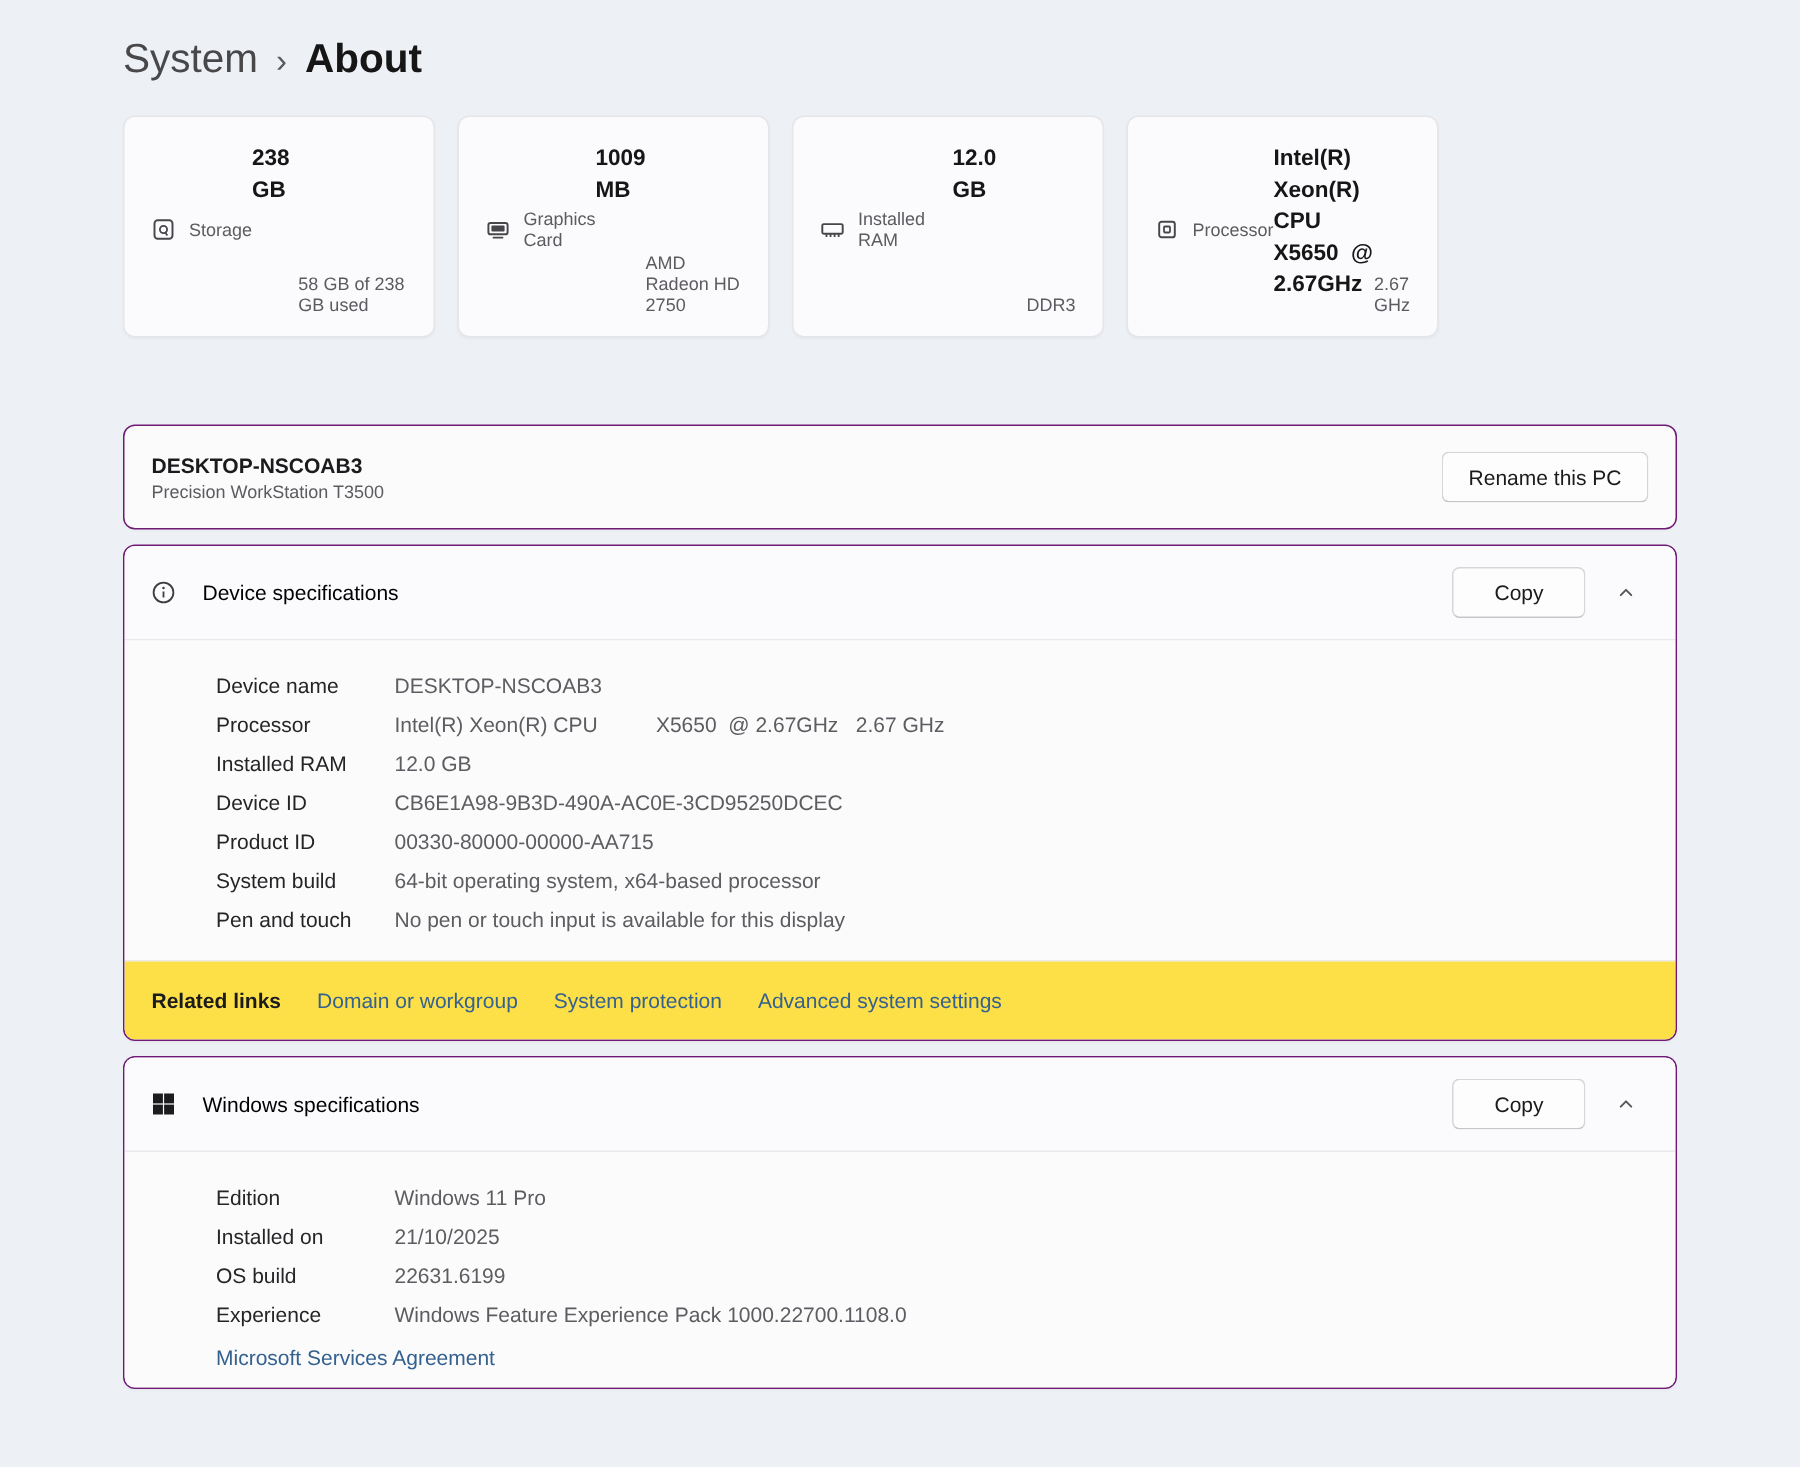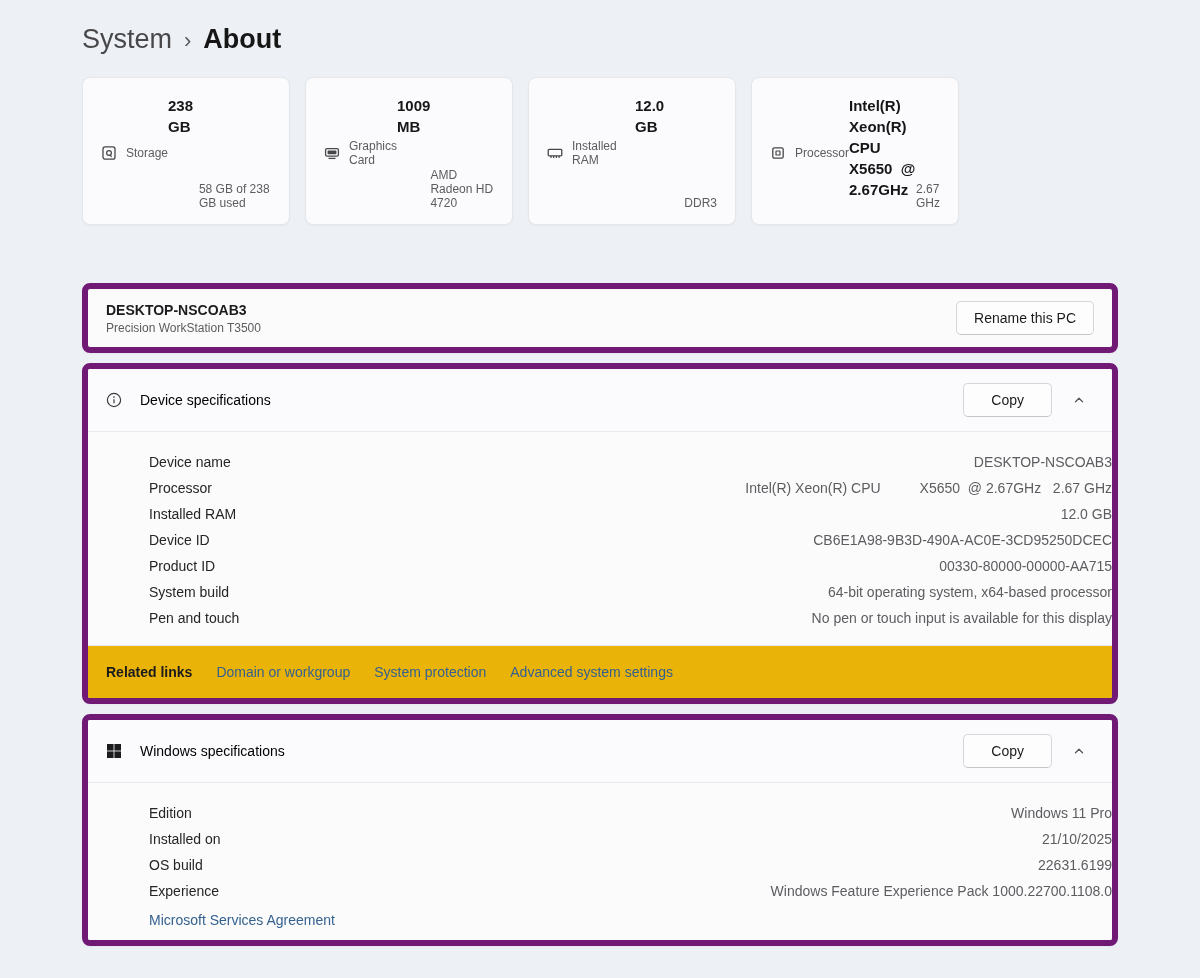--- a/index.html
+++ b/index.html
@@ -47,21 +47,21 @@
     font-size: 15px; font-weight: 700; color: #161616;
     line-height: 21px;
     white-space: pre-wrap;
   }
   .info-card .subtitle { margin-top: auto; font-size: 12px; color: #5c5c60; }
   .icon16 { width: 16px; height: 16px; flex: 0 0 16px; display: block; }
 
   
   .panel {
     background: #fbfbfc;
-    border: 6px solid #701a75;
+    border: 1px solid #701a75;
     border-radius: 8px;
     box-shadow: 0 1px 2px rgba(0,0,0,0.035);
     overflow: hidden;
   }
   .device-card {
     margin-top: 58px;
     height: 70px;
     display: flex; align-items: center;
     padding: 0 18px 0 18px;
   }
@@ -93,29 +93,29 @@
   .section-header .title { margin-left: 18px; font-size: 14px; color: #000000; }
   .section-header .copy-btn { margin-left: auto; padding: 8px 27px; }
   .chevron-wrap {
     width: 34px; height: 34px; margin-left: 10px;
     display: flex; align-items: center; justify-content: center;
     cursor: pointer; border-radius: 4px;
   }
   .divider { height: 1px; background: #e9e9eb; }
 
   .spec-body { padding: 17px 0 14px 0; background: #fbfbfc; }
-  .spec-row { display: flex; padding-left: 61px; height: 26px; align-items: center; justify-content: space-between; }
+  .spec-row { display: flex; padding-left: 61px; height: 26px; align-items: center; }
   .spec-row .spec-label { width: 119px; flex: 0 0 119px; font-size: 14px; color: #252527; }
   .spec-row .spec-value { font-size: 14px; color: #5d5d61; white-space: pre-wrap; }
 
   .related-row {
     height: 52px;
     display: flex; align-items: center;
     padding-left: 18px;
-    background: #eab308;
+    background: #fde047;
     gap: 24px;
   }
   .related-label { font-size: 14px; font-weight: 700; color: #1b1b1d; }
   a.link, .link {
     font-size: 14px;
     color: #35618f;
     text-decoration: none;
     cursor: pointer;
   }
   .win-links { padding: 4px 0 12px 61px; display: flex; flex-direction: column; gap: 5px; background: #fbfbfc; }
@@ -154,21 +154,21 @@
           <span class="icon16">
             <svg viewBox="0 0 16 16" width="16" height="16">
                 <rect x="1.6" y="3.6" width="12.8" height="7.6" rx="1.4" fill="none" stroke="#47474b" stroke-width="1.3"></rect>
                 <rect x="3.6" y="5.4" width="8.8" height="3.9" rx="0.7" fill="#47474b"></rect>
                 <line x1="4.5" y1="13.4" x2="11.5" y2="13.4" stroke="#47474b" stroke-width="1.3"></line>
               </svg>
           </span>
           <span class="label">Graphics Card</span>
         </div>
         <div class="value">1009 MB</div>
-        <div class="subtitle">AMD Radeon HD 4720</div>
+        <div class="subtitle">AMD Radeon HD 2750</div>
       </div>
 
       <div class="info-card">
         <div class="head">
           <span class="icon16">
             <svg viewBox="0 0 16 16" width="16" height="16">
                 <rect x="1.2" y="4.4" width="13.6" height="6.4" rx="1" fill="none" stroke="#47474b" stroke-width="1.3"></rect>
                 <line x1="4" y1="10.8" x2="4" y2="13" stroke="#47474b" stroke-width="1.2"></line>
                 <line x1="6.7" y1="10.8" x2="6.7" y2="13" stroke="#47474b" stroke-width="1.2"></line>
                 <line x1="9.4" y1="10.8" x2="9.4" y2="13" stroke="#47474b" stroke-width="1.2"></line>

